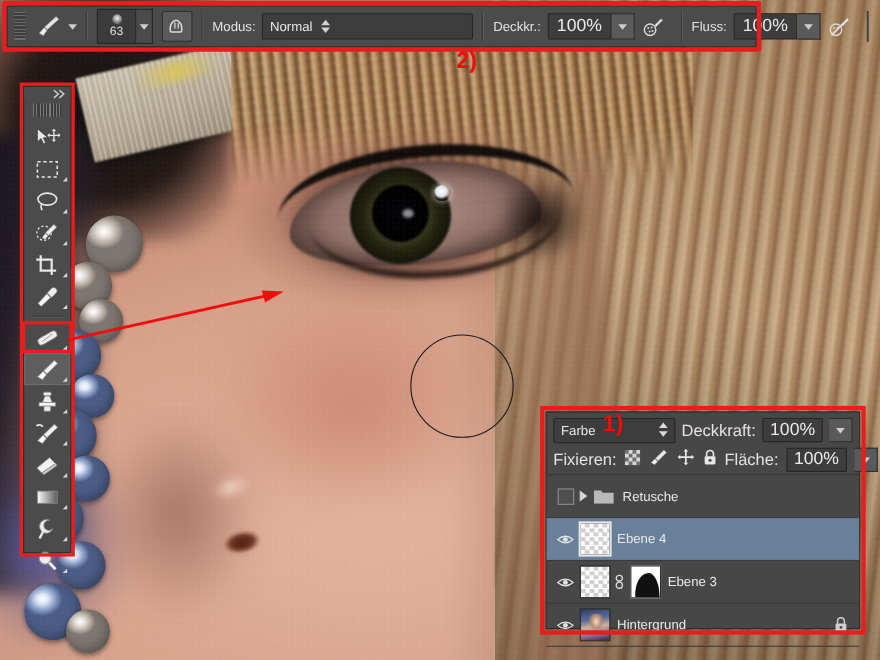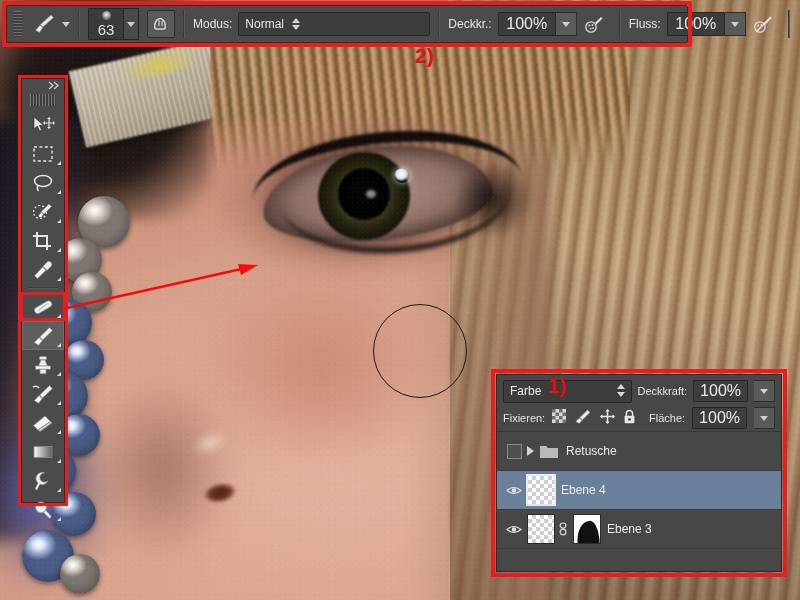--- a/index.html
+++ b/index.html
@@ -196,21 +196,21 @@
   .tool-preview{
     width:32px;height:28px;display:flex;align-items:center;justify-content:center;flex:none;
   }
   .caret-sm{
     width:0;height:0;border-left:4px solid transparent;border-right:4px solid transparent;
     border-top:5px solid #cfcfcf;margin-left:2px;flex:none;
   }
   .brush-size-box{
     width:34px;height:30px;background:#3b3b3b;border:1px solid #262626;
     display:flex;flex-direction:column;align-items:center;justify-content:center;
-    color:#e0e0e0;font-size:15px;flex:none;border-radius:1px;
+    color:#e0e0e0;font-size:11px;flex:none;border-radius:1px;
   }
   .brush-dot{
     width:9px;height:9px;border-radius:50%;
     background:radial-gradient(50% 50% at 50% 40%,#f2f2f2,#9a9a9a 70%,#6f6f6f 100%);
     margin-bottom:1px;
   }
   .stepper{
     width:14px;height:30px;background:#4a4a4a;border:1px solid #262626;border-left:none;
     display:flex;align-items:center;justify-content:center;flex:none;
   }
@@ -283,21 +283,21 @@
   }
   .lp-row1{display:flex;align-items:center;height:26px;padding:3px 6px 0 6px;gap:6px;}
   .blend-select{
     position:relative;flex:1;height:21px;background:#3d3d3d;border:1px solid #262626;
     border-radius:2px;display:flex;align-items:center;padding:0 6px;color:#eaeaea;font-size:12px;
   }
   .blend-arrows{position:absolute;right:6px;top:3px;display:flex;flex-direction:column;gap:3px;}
   .blend-arrows i{display:block;width:0;height:0;border-left:4px solid transparent;border-right:4px solid transparent;}
   .blend-arrows i.u{border-bottom:5px solid #d9d9d9;}
   .blend-arrows i.d{border-top:5px solid #d9d9d9;}
-  .lp-lbl{color:#e3e3e3;font-size:11px;white-space:nowrap;}
+  .lp-lbl{color:#e3e3e3;font-size:15px;white-space:nowrap;}
   .lp-row2{display:flex;align-items:center;height:24px;padding:2px 6px 0 6px;gap:7px;}
   .lock-icons{display:flex;align-items:center;gap:8px;}
   .lp-list{position:absolute;left:0;right:0;top:56px;bottom:0;background:#474747;border-top:1px solid #373737;}
   .layer-row{
     position:relative;height:38px;display:flex;align-items:center;
     border-bottom:1px solid #3b3b3b;padding-left:4px;
   }
   .layer-row.selected{background:#6a7f99;}
   .eye-col{width:26px;display:flex;align-items:center;justify-content:center;flex:none;}
   .check-box{width:13px;height:13px;border:1px solid #8a8a8a;background:#4f4f4f;}
@@ -686,20 +686,37 @@
         <span class="link-icon">
           <svg width="10" height="14" viewBox="0 0 10 14">
             <rect x="2.2" y="1" width="5.6" height="5.2" rx="2.6" fill="none" stroke="#dcdcdc" stroke-width="1.2"></rect>
             <rect x="2.2" y="7.2" width="5.6" height="5.6" rx="2.6" fill="none" stroke="#dcdcdc" stroke-width="1.2"></rect>
           </svg>
         </span>
         <span class="thumb mask"></span>
         <span class="layer-name">Ebene 3</span>
       </div>
 
+      <div class="layer-row">
+        <span class="eye-col">
+          <svg width="16" height="11" viewBox="0 0 16 11">
+            <path d="M1 5.5 Q8 -0.5 15 5.5 Q8 11.5 1 5.5 Z" fill="none" stroke="#e2e2e2" stroke-width="1.1"></path>
+            <circle cx="8" cy="5.5" r="2.2" fill="#e2e2e2"></circle>
+          </svg>
+        </span>
+        <span class="thumb photo-thumb"></span>
+        <span class="layer-name">Hintergrund</span>
+        <span class="lock-right">
+          <svg width="13" height="15" viewBox="0 0 13 15">
+            <path d="M3.4 7 V4.6 a3.1 3.1 0 0 1 6.2 0 V7" fill="none" stroke="#d0d0d0" stroke-width="1.4"></path>
+            <rect x="1.6" y="6.8" width="9.8" height="7.4" rx="1" fill="#d0d0d0"></rect>
+            <circle cx="6.5" cy="10.4" r="1.3" fill="#4a4a4a"></circle>
+          </svg>
+        </span>
+      </div>
     </div>
   </div>
   <div id="layers-red"></div>
 
   <svg id="arrow-svg">
     <line x1="62" y1="309" x2="246" y2="268" stroke="#f20d0d" stroke-width="2.6"></line>
     <polygon points="258,265 238,264 241,275" fill="#f20d0d"></polygon>
   </svg>
 
   <div class="anno" style="left:415px;top:44px;">2)</div>

